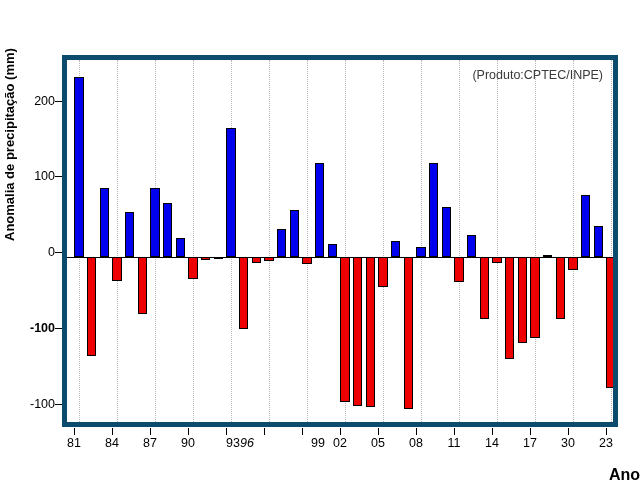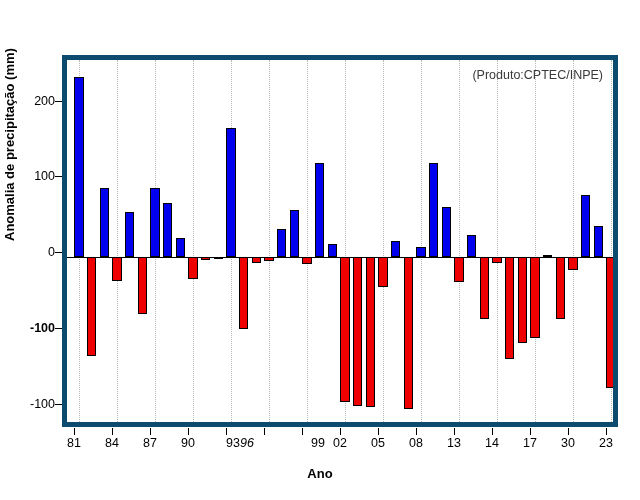--- a/index.html
+++ b/index.html
@@ -116,22 +116,22 @@
     color: #000000;
     transform-origin: left top;
     transform: rotate(-90deg);
     white-space: nowrap;
   }
   #x-axis-title {
     position: absolute;
     left: 0;
     top: 466px;
     width: 640px;
-    text-align: center;
-    font-size: 13px;
+    text-align: right;
+    font-size: 16px;
     font-weight: bold;
     color: #000000;
   }
   #ytick-area {
     position: absolute;
     left: 22px;
     top: 55px;
     width: 33px;
     height: 372px;
   }
@@ -254,21 +254,21 @@
       <div class="xtick-label" style="left: 185px; font-style: italic;">96</div>
       <div class="xtick-mark" style="left: 240.005px;"></div>
       <div class="xtick-label" style="left: 240.005px; margin-left: 16px;">99</div>
       <div class="xtick-mark" style="left: 278px;"></div>
       <div class="xtick-label" style="left: 278px;">02</div>
       <div class="xtick-mark" style="left: 315.995px;"></div>
       <div class="xtick-label" style="left: 315.995px;">05</div>
       <div class="xtick-mark" style="left: 353.991px;"></div>
       <div class="xtick-label" style="left: 353.991px;">08</div>
       <div class="xtick-mark" style="left: 391.986px;"></div>
-      <div class="xtick-label" style="left: 391.986px;">13</div>
+      <div class="xtick-label" style="left: 391.986px;">11</div>
       <div class="xtick-mark" style="left: 429.982px;"></div>
       <div class="xtick-label" style="left: 429.982px;">14</div>
       <div class="xtick-mark" style="left: 467.977px;"></div>
       <div class="xtick-label" style="left: 467.977px;">17</div>
       <div class="xtick-mark" style="left: 505.973px;"></div>
       <div class="xtick-label" style="left: 505.973px;">30</div>
       <div class="xtick-mark" style="left: 543.968px;"></div>
       <div class="xtick-label" style="left: 543.968px;">23</div>
     </div>
 

